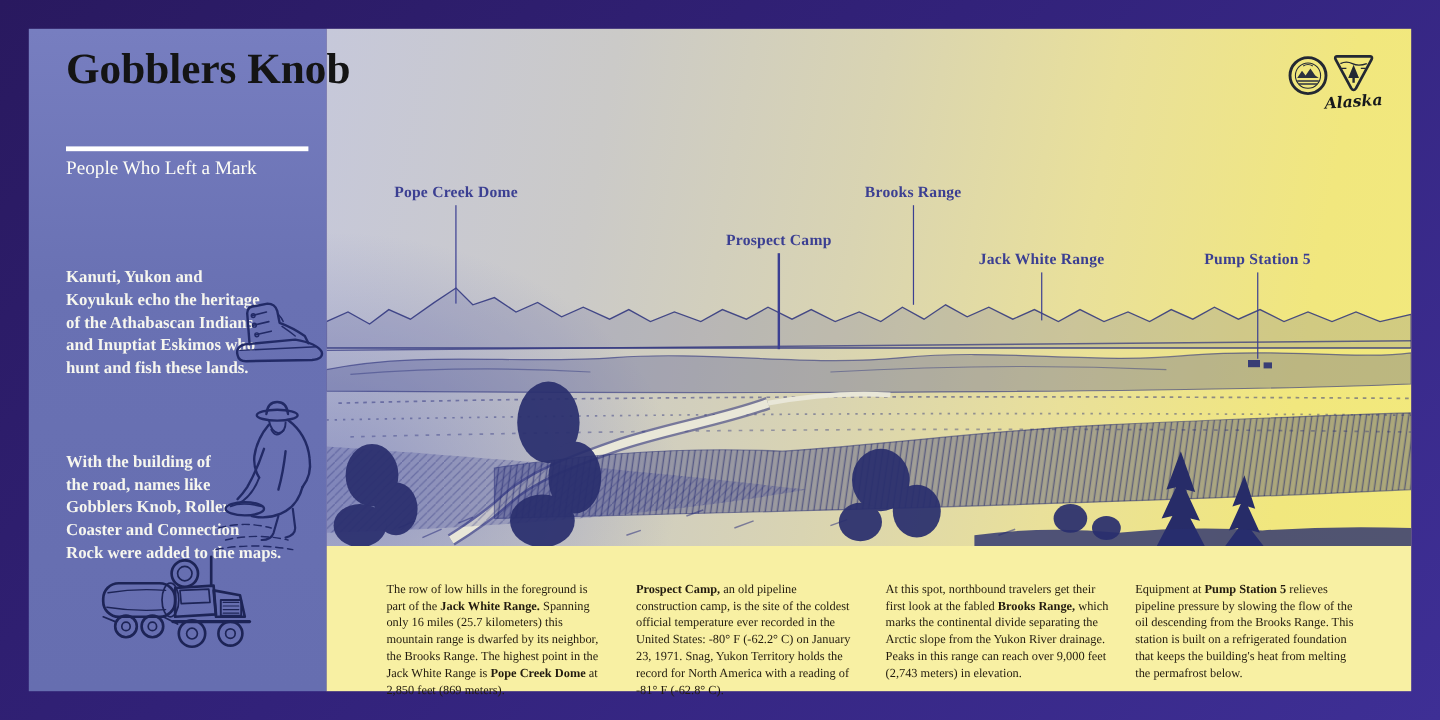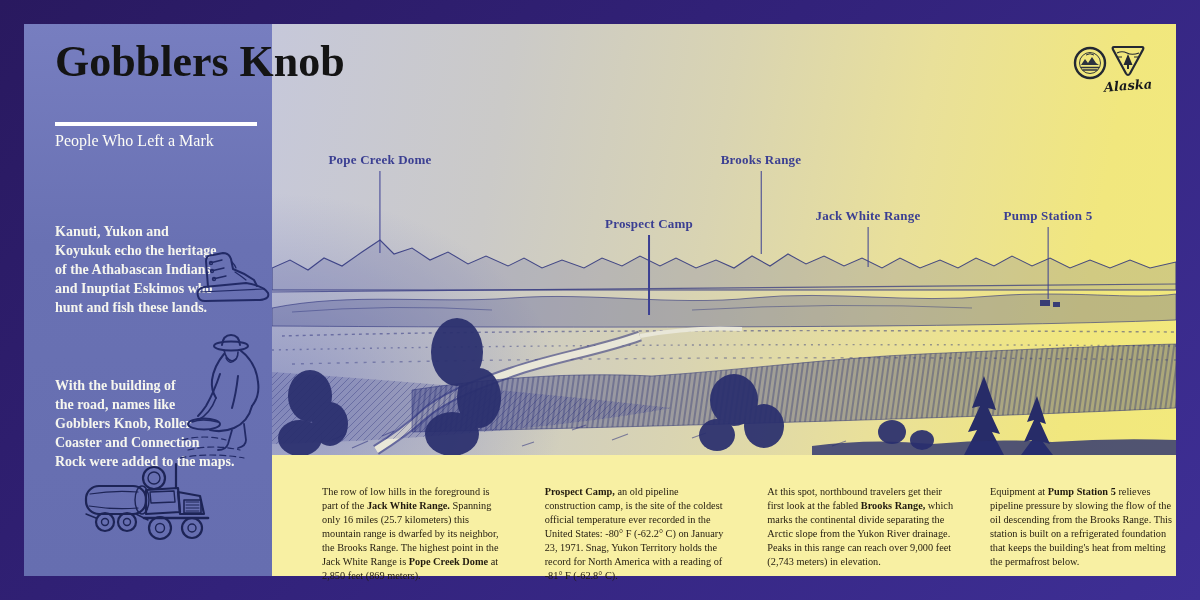--- a/index.html
+++ b/index.html
@@ -9,21 +9,21 @@
     font-family:"Liberation Serif","DejaVu Serif",serif;
   }
   .panel{position:absolute;left:24px;top:24px;width:1152px;height:552px;display:flex;}
 
   
   .sidebar{
     position:relative;width:248px;height:552px;flex:0 0 248px;z-index:3;
     background:linear-gradient(180deg,#777ec0 0%,#6971b3 40%,#666eb0 100%);
   }
   .title{
-    position:absolute;left:31px;top:14px;font-size:44px;font-weight:700;
+    position:absolute;left:31px;top:14px;font-size:36px;font-weight:700;
     color:#141414;white-space:nowrap;line-height:1.1;z-index:5;
   }
   .rule{position:absolute;left:31px;top:98px;width:202px;height:4px;background:#ffffff;}
   .heading{position:absolute;left:31px;top:108px;font-size:16px;font-weight:400;color:#fdfdf6;}
   .para{
     position:absolute;left:31px;font-size:14px;font-weight:700;color:#f6f6ee;
     line-height:19px;white-space:pre-line;
   }
   .p1{top:142px}.p2{top:198px}.p3{top:292px}.p4{top:352px}
   .illus{position:absolute;}
@@ -50,21 +50,21 @@
   .blm-logo{position:absolute;left:838px;top:20px;}
   .alaska-script{
     position:absolute;left:826px;top:54px;width:60px;text-align:center;
     font-family:"DejaVu Serif",serif;font-style:italic;font-weight:700;
     font-size:13px;color:#16181c;transform:rotate(-4deg);
   }
 
   
   .caption-band{
     position:relative;width:904px;height:121px;background:#f8f0a3;
-    display:flex;gap:22px;padding:30px 0 0 50px;box-sizing:border-box;justify-content:space-between;
+    display:flex;gap:22px;padding:30px 0 0 50px;box-sizing:border-box;
   }
   .caption{width:186px;flex:0 0 186px;font-size:10.3px;line-height:1.36;color:#221b0f;}
   .caption .b{font-weight:700;}
 </style>
 </head>
 <body>
 
 <div class="panel">
 
   <div class="sidebar">
@@ -203,21 +203,21 @@
           <path d="M765,256 L755,282 L762,280 L752,302 L760,300 L749,315 L781,315 L771,302 L778,304 L768,282 L774,284 Z"></path>
         </g>
 
         <path d="M540,306 Q600,298 660,304 Q720,298 780,302 Q840,298 904,300 L904,315 L540,315 Z" fill="rgba(40,46,110,0.8)"></path>
       </svg>
 
       <div class="map-label" style="left:108px;top:128px;">
         <span>Pope Creek Dome</span>
         <i class="leader" style="height:82px"></i>
       </div>
-      <div class="map-label" style="left:377px;top:192px;">
+      <div class="map-label" style="left:377px;top:168px;">
         <span>Prospect Camp</span>
         <i class="leader" style="height:80px"></i>
       </div>
       <div class="map-label" style="left:596px;top:184px;">
         <span>Jack White Range</span>
         <i class="leader" style="height:40px"></i>
       </div>
       <div class="map-label" style="left:489px;top:128px;">
         <span>Brooks Range</span>
         <i class="leader" style="height:83px"></i>

